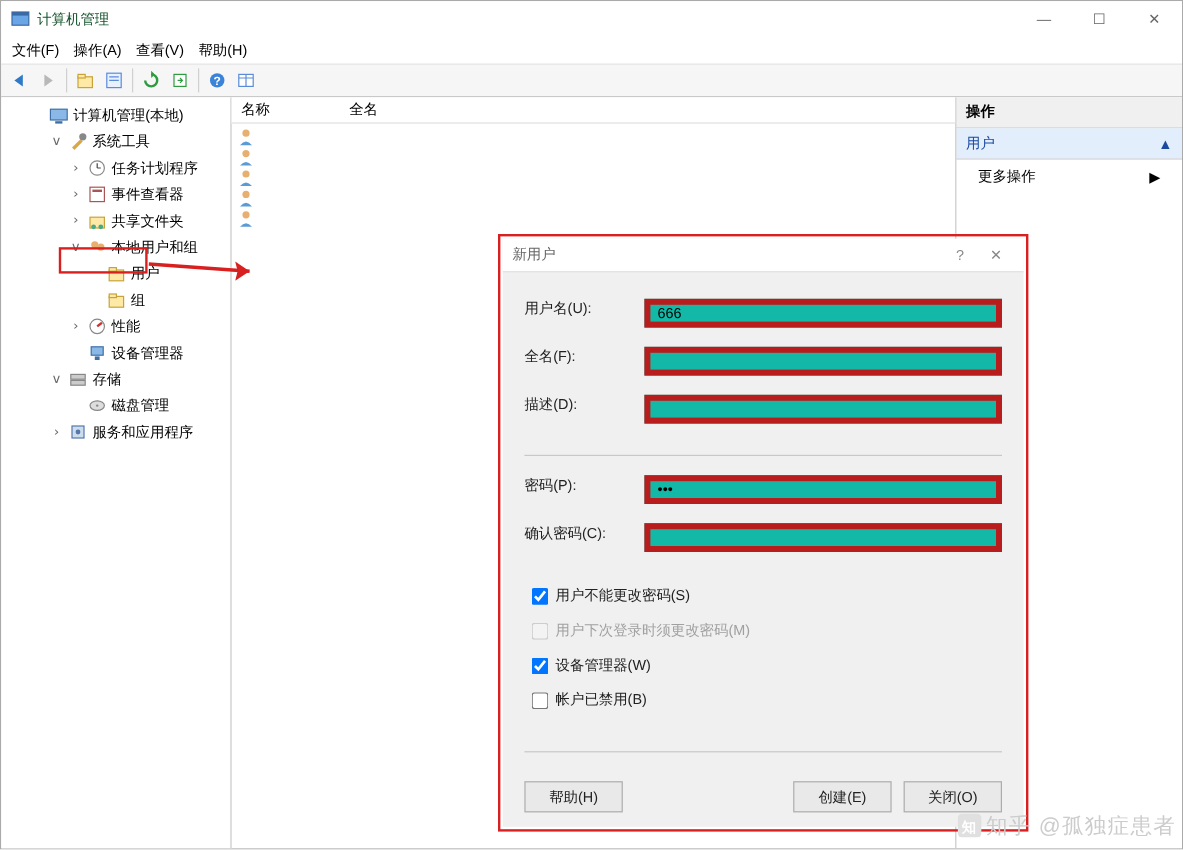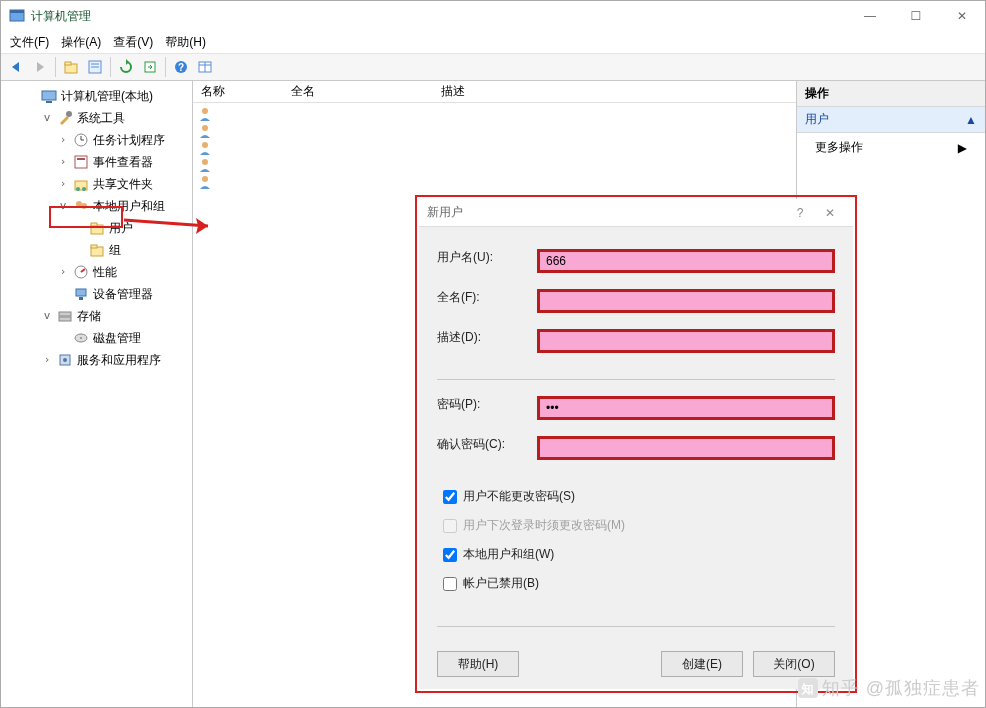--- a/index.html
+++ b/index.html
@@ -40,21 +40,21 @@
 
 
 .dialog-wrap { position:absolute; left:222px; top:114px; width:442px; height:498px; border:2px solid #d82020; }
 .dialog { position:absolute; inset:2px; background:#f0f0f0; display:flex; flex-direction:column; }
 .dialog-title { height:28px; display:flex; align-items:center; padding:0 8px; background:#fff; border-bottom:1px solid #ddd; color:#666;}
 .dialog-title .sp { flex:1; }
 .dialog-title .dctl { width:30px; text-align:center; color:#888;}
 .dialog-body { flex:1; padding: 14px 18px 12px 18px; display:flex; flex-direction:column; font-size:12px; color:#222;}
 .form-row { display:flex; align-items:flex-start; margin: 8px 0; }
 .form-row label { width:100px; }
-.form-row input[type=text], .form-row input[type=password] { flex:1; height:24px; border:3px solid #b91c1c; padding:0 6px; background:#f9a8d4; font-size:12px;}
+.form-row input[type=text], .form-row input[type=password] { flex:1; height:24px; border:5px solid #b91c1c; padding:0 6px; background:#14b8a6; font-size:12px;}
 .hr { border:none; border-top:1px solid #c8c8c8; margin: 18px 0 8px 0; }
 .chk-row { display:flex; align-items:center; gap:6px; margin:6px 0 6px 6px;}
 .chk-row.disabled { color:#a0a0a0; }
 .chk-row input { width:14px; height:14px; }
 .btn-row { display:flex; gap:10px; margin-top:auto; }
 .btn-row .gap { flex:1; }
 button.dlg { height:26px; min-width:82px; background:#e9e9e9; border:1px solid #adadad; font-size:12px; color:#222;}
 
 .arrow { position:absolute; pointer-events:none; }
 
@@ -317,21 +317,20 @@
             </ul>
           </li>
         </ul>
       </div>
     </div>
 
     <div class="center-pane">
       <div class="list-header">
         <div class="col col-name">名称</div>
         <div class="col col-full">全名</div>
-        <div class="col col-desc">描述</div>
       </div>
       <div class="list-rows">
         <span class="row-ic">
             <svg width="16" height="16">
               <circle cx="8" cy="5" r="3" fill="#e8b070"></circle>
               <path d="M3 15 Q8 9 13 15 Z" fill="#5a9bd6"></path>
             </svg>
           </span>
         <span class="row-ic">
             <svg width="16" height="16">
@@ -396,21 +395,21 @@
             <div class="chk-row">
               <input type="checkbox" checked="" style="">
               <span>用户不能更改密码(S)</span>
             </div>
             <div class="chk-row disabled">
               <input type="checkbox" disabled="" style="">
               <span>用户下次登录时须更改密码(M)</span>
             </div>
             <div class="chk-row">
               <input type="checkbox" checked="" style="">
-              <span>本地用户和组(W)</span>
+              <span>设备管理器(W)</span>
             </div>
             <div class="chk-row">
               <input type="checkbox" style="">
               <span>帐户已禁用(B)</span>
             </div>
 
             <hr class="hr" style="margin-top:28px">
 
             <div class="btn-row">
               <button class="dlg">帮助(H)</button>

